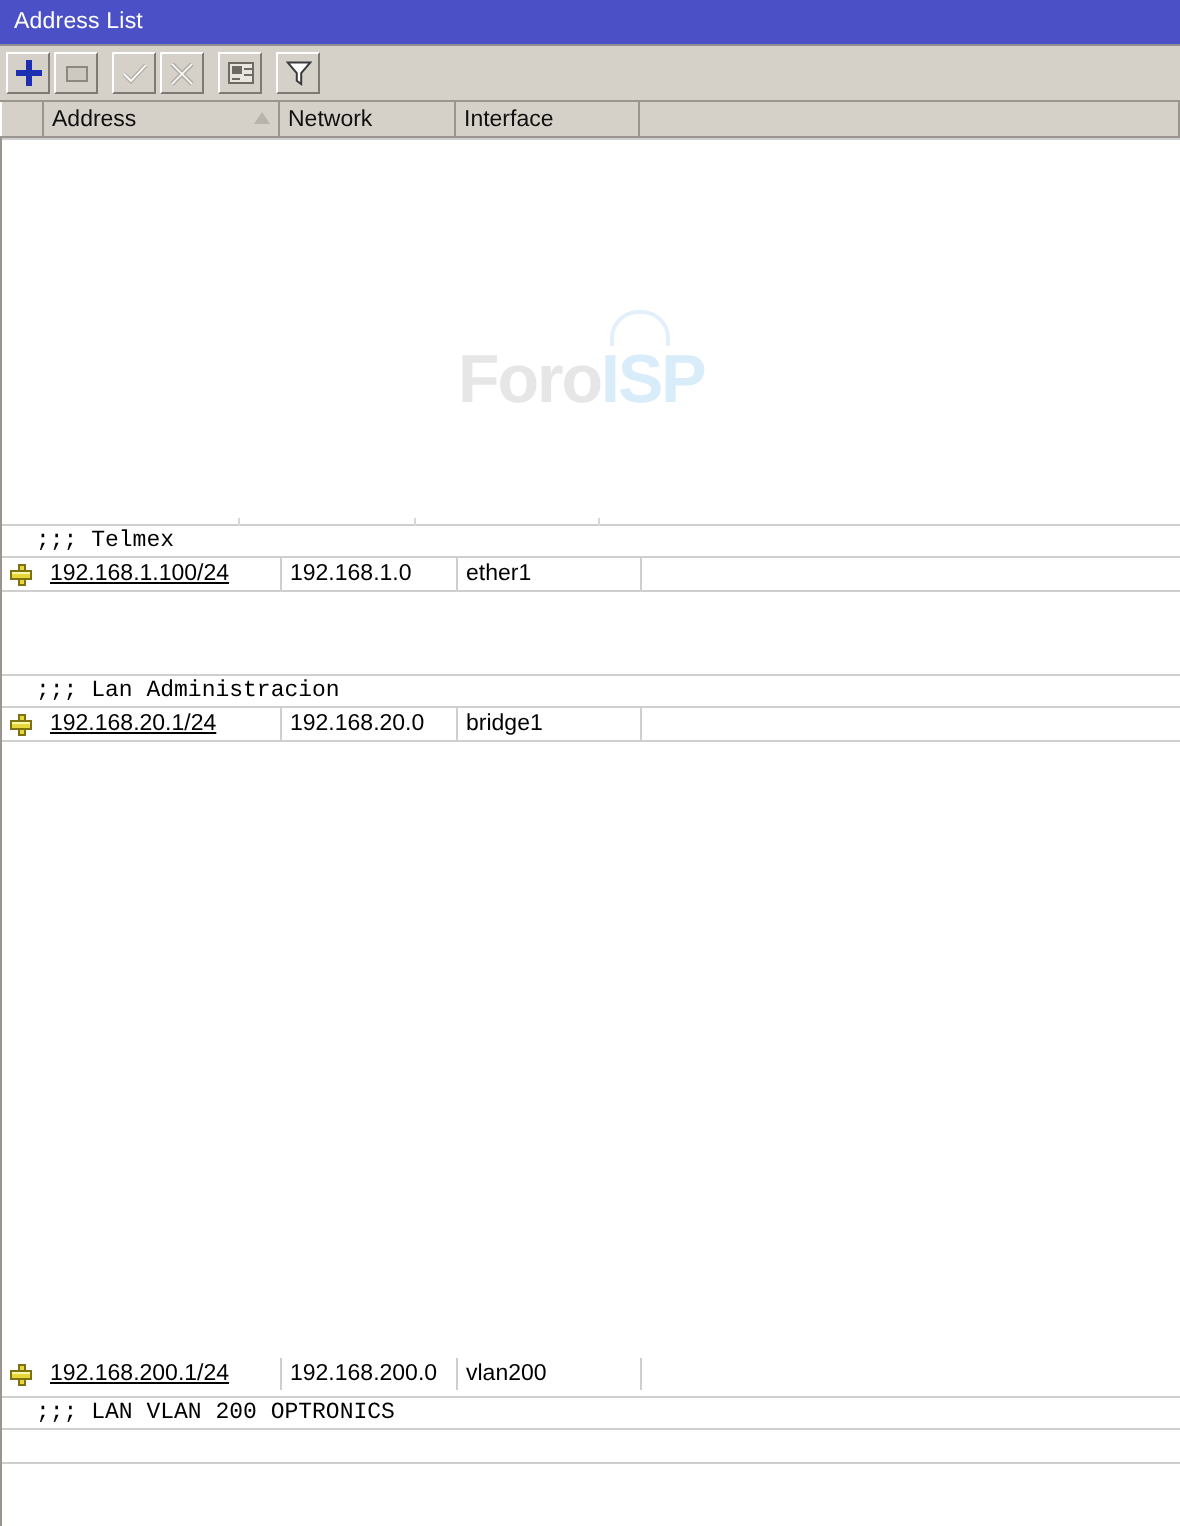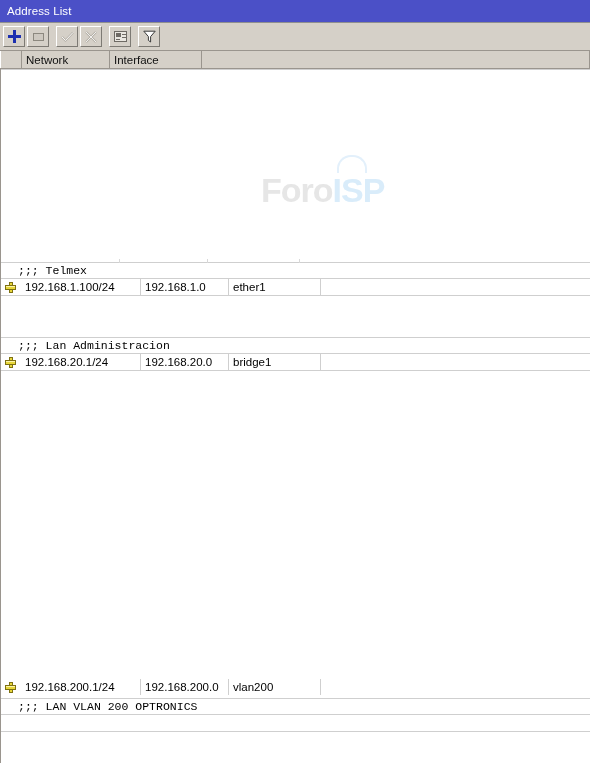--- a/index.html
+++ b/index.html
@@ -201,21 +201,21 @@
     height: 100%;
     padding-left: 4px;
     overflow: hidden;
     white-space: nowrap;
   }
   .dcell.flagcell {
     padding-left: 0;
     justify-content: center;
     border-right: none;
   }
-  .dcell.addr { padding-left: 2px; }
+  .dcell.addr { padding-left: 2px; text-decoration: underline; }
 
   
   .ic-cross {
     width: 11px;
     height: 11px;
     position: relative;
     flex: 0 0 11px;
     margin-right: 4px;
   }
   .ic-cross .bar-v {
@@ -244,21 +244,20 @@
   
   .watermark {
     position: absolute;
     left: 228px;
     top: 102px;
     font-size: 34px;
     font-weight: bold;
     letter-spacing: -1px;
     font-family: "Liberation Sans", sans-serif;
     user-select: none;
-    margin-left: 32px;
   }
   .wm-foro { color: #e6e6e6; }
   .wm-isp  { color: #d9ecfa; }
   .wm-arc {
     position: absolute;
     left: 76px;
     top: -16px;
     width: 26px;
     height: 16px;
     border: 2px solid #e3f0fb;
@@ -312,20 +311,24 @@
         <svg width="13" height="13" viewBox="0 0 13 13" xmlns="http://www.w3.org/2000/svg">
           <path d="M0.8 1.2 H12.2 L7.6 6.6 V12 L5.4 10.4 V6.6 Z" fill="#ffffff" stroke="#3a3a3a" stroke-width="1"></path>
         </svg>
       </span>
     </div>
 
   </div>
 
   <div class="headerrow">
     <div class="hcell first" style="width:22px"></div>
+    <div class="hcell" style="width:118px">
+      <span>Address</span>
+      <span class="sortarrow"></span>
+    </div>
     <div class="hcell" style="width:88px">
       <span>Network</span>
     </div>
     <div class="hcell" style="width:92px">
       <span>Interface</span>
     </div>
     <div class="hcell" style="flex:1 1 auto"></div>
   </div>
 
   <div class="body">

